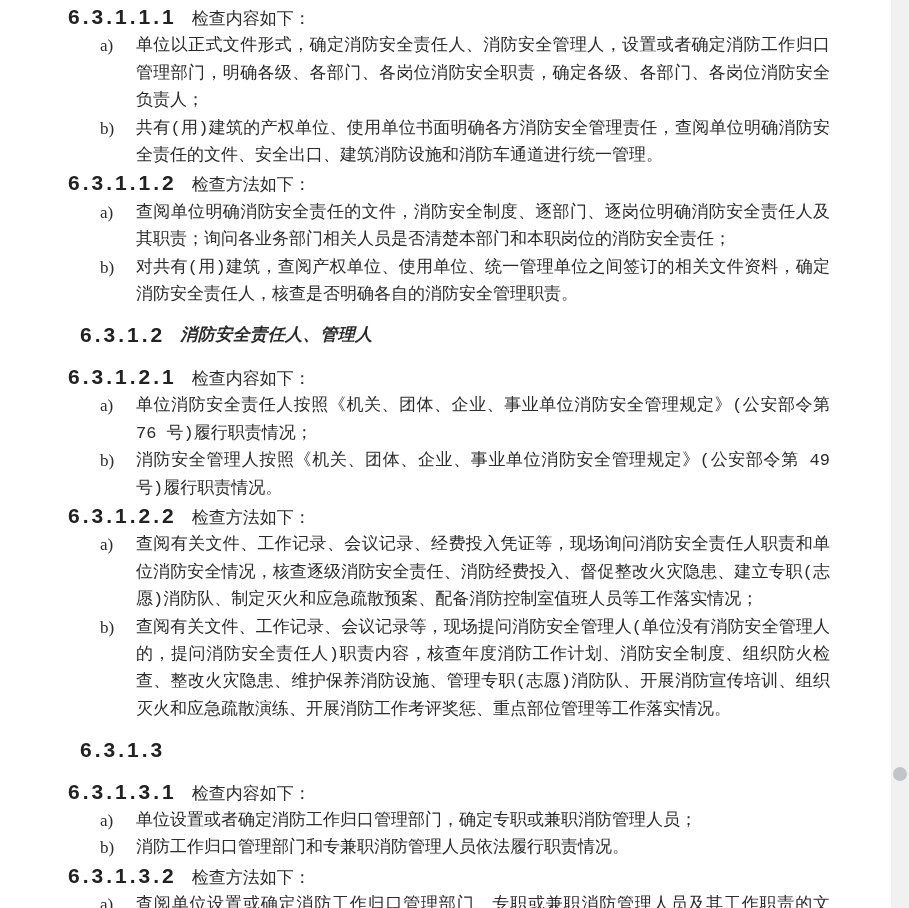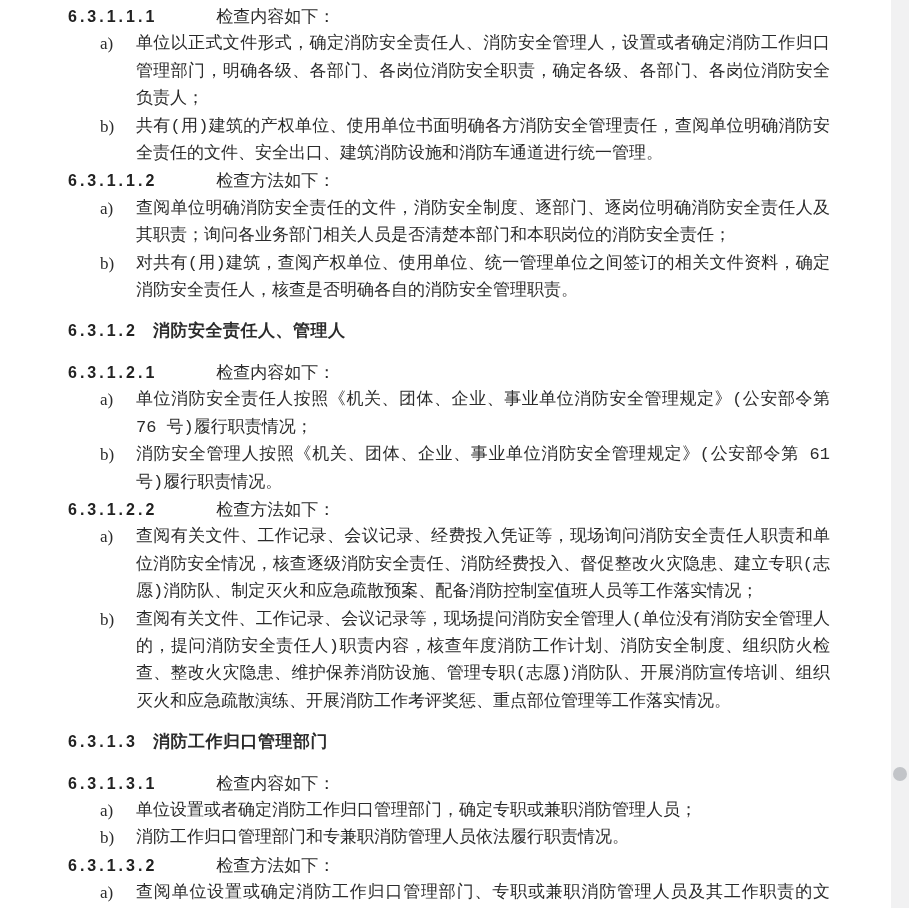--- a/index.html
+++ b/index.html
@@ -19,34 +19,35 @@
     position: absolute;
     left: 68px; top: 3px;
     width: 762px;
     font-size: 17px;
     line-height: 27.4px;
   }
   .clause-head { display: flex; align-items: baseline; }
   .num {
     font-family: "Liberation Sans", sans-serif;
     font-weight: 600;
-    font-size: 16px;
+    font-size: 21px;
     letter-spacing: 3px;
     margin-right: 15px;
     white-space: nowrap;
     color: #222;
   }
-  .clause-title { white-space: nowrap; margin-left: 44px; }
+  .clause-title { white-space: nowrap; }
   .section-heading {
     display: flex; align-items: flex-start;
-    margin: 13px 0 14px 0;
+    margin: 13px 0 14px 12px;
   }
   .section-heading .heading-title {
     font-weight: bold;
     letter-spacing: 0.5px;
+    font-style: italic;
   }
   .item { display: flex; padding-left: 32px; }
   .item-label { width: 36px; flex-shrink: 0; }
   .item-text { flex: 1; text-align: justify; text-justify: inter-ideograph; font-family: Liberation Mono, monospace; }
   .scrollbar-track {
     position: absolute;
     top: 0; right: 0;
     width: 18px; height: 908px;
     background: #f1f1f2;
   }
@@ -104,42 +105,41 @@
       <div class="clause-head">
         <span class="num">6.3.1.2.1</span>
         <span class="clause-title">检查内容如下：</span>
       </div>
       <div class="item">
         <span class="item-label">a)</span>
         <span class="item-text">单位消防安全责任人按照《机关、团体、企业、事业单位消防安全管理规定》(公安部令第 76 号)履行职责情况；</span>
       </div>
       <div class="item">
         <span class="item-label">b)</span>
-        <span class="item-text">消防安全管理人按照《机关、团体、企业、事业单位消防安全管理规定》(公安部令第 61 号)履行职责情况。</span>
+        <span class="item-text">消防安全管理人按照《机关、团体、企业、事业单位消防安全管理规定》(公安部令第 49 号)履行职责情况。</span>
       </div>
     </div>
 
     <div class="clause">
       <div class="clause-head">
         <span class="num">6.3.1.2.2</span>
         <span class="clause-title">检查方法如下：</span>
       </div>
       <div class="item">
         <span class="item-label">a)</span>
         <span class="item-text">查阅有关文件、工作记录、会议记录、经费投入凭证等，现场询问消防安全责任人职责和单位消防安全情况，核查逐级消防安全责任、消防经费投入、督促整改火灾隐患、建立专职(志愿)消防队、制定灭火和应急疏散预案、配备消防控制室值班人员等工作落实情况；</span>
       </div>
       <div class="item">
         <span class="item-label">b)</span>
         <span class="item-text">查阅有关文件、工作记录、会议记录等，现场提问消防安全管理人(单位没有消防安全管理人的，提问消防安全责任人)职责内容，核查年度消防工作计划、消防安全制度、组织防火检查、整改火灾隐患、维护保养消防设施、管理专职(志愿)消防队、开展消防宣传培训、组织灭火和应急疏散演练、开展消防工作考评奖惩、重点部位管理等工作落实情况。</span>
       </div>
     </div>
 
     <div class="section-heading">
       <span class="num">6.3.1.3</span>
-      <span class="heading-title">消防工作归口管理部门</span>
     </div>
 
     <div class="clause">
       <div class="clause-head">
         <span class="num">6.3.1.3.1</span>
         <span class="clause-title">检查内容如下：</span>
       </div>
       <div class="item">
         <span class="item-label">a)</span>
         <span class="item-text">单位设置或者确定消防工作归口管理部门，确定专职或兼职消防管理人员；</span>

